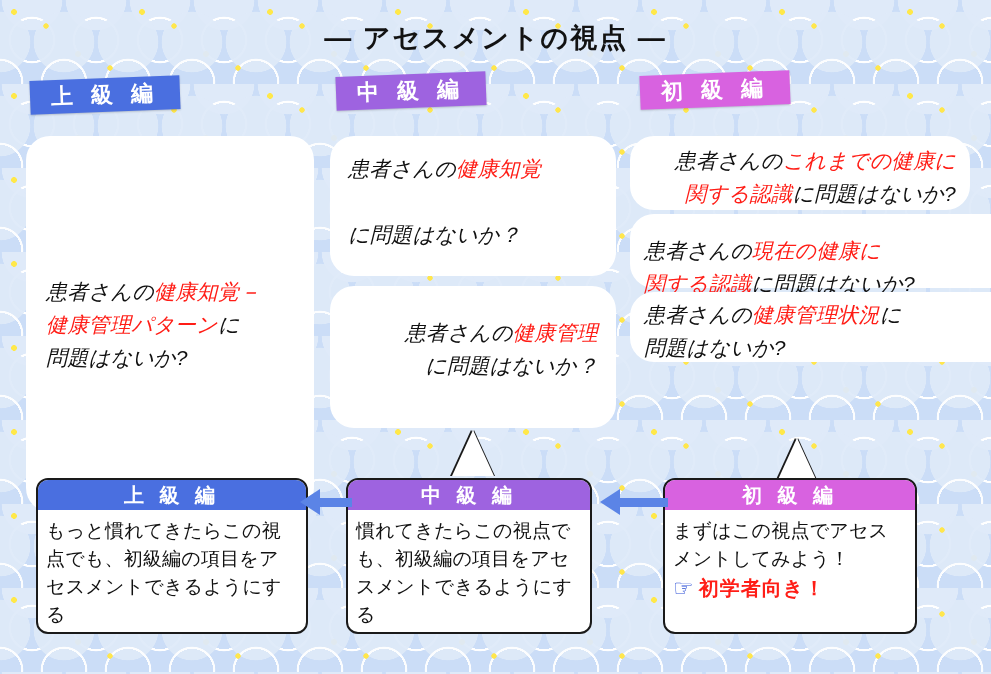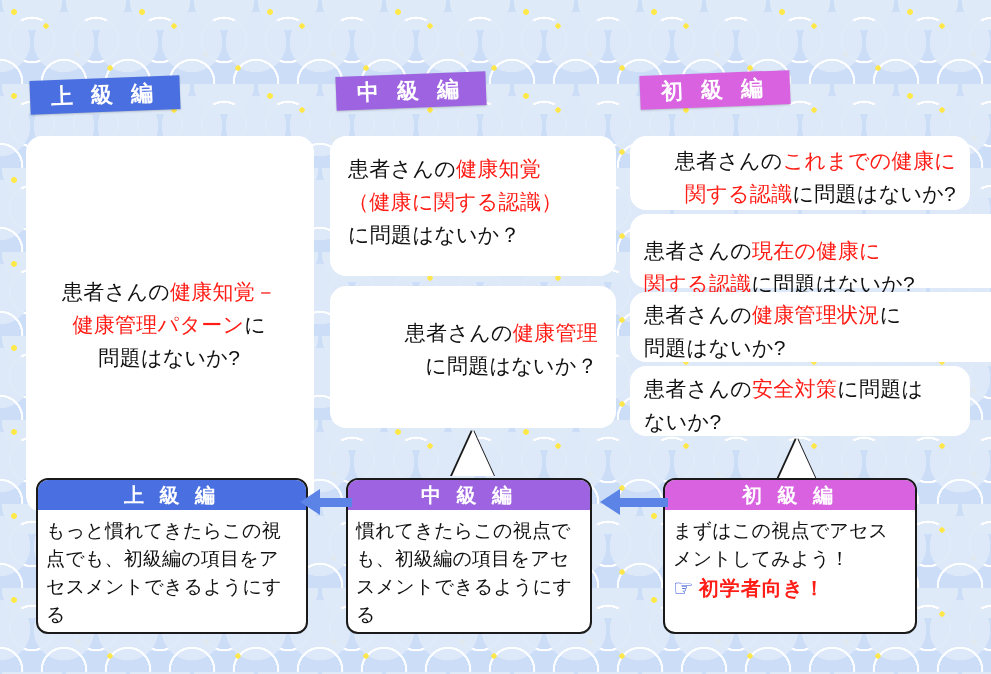--- a/index.html
+++ b/index.html
@@ -82,33 +82,34 @@
     box-shadow: 0 1px 2px rgba(0,0,0,.18);
     z-index: 7;
   }
   #banner-adv  { top: 78px;  left: 30px;  width: 150px; background: #4a6fe0; }
   #banner-int  { top: 74px;  left: 336px; width: 150px; background: #9e63e0; }
   #banner-beg  { top: 73px;  left: 640px; width: 150px; background: #d862e0; }
 
   
   .card {
     background: #ffffff;
-    border-radius: 16px;
+    border-radius: 24px;
     box-sizing: border-box;
     z-index: 5;
+    font-style: italic;
   }
   .card .txt {
     font-size: 21px;
     line-height: 33px;
     color: #111111;
     letter-spacing: .3px;
   }
   .red { color: #ff1d16; }
 
-  #card-adv    { top: 136px; left: 26px;  width: 288px; height: 376px; padding: 18px 36px; display:flex; align-items:center;text-align:center; }
+  #card-adv    { top: 136px; left: 26px;  width: 288px; height: 376px; padding: 18px 20px; display:flex; align-items:center; }
   #card-int-1  { top: 136px; left: 330px; width: 286px; height: 140px; padding: 16px 18px; }
   #card-int-2  { top: 286px; left: 330px; width: 286px; height: 142px; padding: 30px 18px 16px; text-align: right; }
 
   #card-beg-1  { top: 136px; left: 630px; width: 340px; height: 74px;  padding: 8px 14px; text-align: right; }
   #card-beg-2  { top: 214px; left: 630px; width: 412px; height: 74px;  padding: 20px 14px; }
   #card-beg-3  { top: 292px; left: 630px; width: 400px; height: 70px;  padding: 6px 14px; }
   #card-beg-4  { top: 366px; left: 630px; width: 340px; height: 70px;  padding: 6px 14px; }
 
   
   .pointer {
@@ -192,37 +193,38 @@
   #arrow-left  { top: 489px; left: 300px; width: 52px; }
   #arrow-left  .shaft { width: 36px; }
   #arrow-right { top: 489px; left: 600px; width: 68px; }
   #arrow-right .shaft { width: 52px; }
 </style>
 </head>
 <body>
 
 <div id="stage">
 
+  <div class="layer" id="title">— アセスメントの視点 —</div>
 
   <div class="layer banner" id="banner-adv">上 級 編</div>
   <div class="layer banner" id="banner-int">中 級 編</div>
   <div class="layer banner" id="banner-beg">初 級 編</div>
 
   <div class="layer card" id="card-adv">
     <div class="txt">
       <span>患者さんの</span><span class="red">健康知覚－</span><br>
       <span class="red">健康管理パターン</span><span>に</span><br>
       <span>問題はないか?</span>
     </div>
   </div>
 
   <div class="layer card" id="card-int-1">
     <div class="txt">
       <span>患者さんの</span><span class="red">健康知覚</span><br>
-      <span class="red">（健康に関する認識）</span><br>
+      <br>
       <span>に問題はないか？</span>
     </div>
   </div>
 
   <div class="layer card" id="card-int-2">
     <div class="txt">
       <span>患者さんの</span><span class="red">健康管理</span><br>
       <span>に問題はないか？</span>
     </div>
   </div>
@@ -241,26 +243,20 @@
     </div>
   </div>
 
   <div class="layer card" id="card-beg-3">
     <div class="txt">
       <span>患者さんの</span><span class="red">健康管理状況</span><span>に</span><br>
       <span>問題はないか?</span>
     </div>
   </div>
 
-  <div class="layer card" id="card-beg-4">
-    <div class="txt">
-      <span>患者さんの</span><span class="red">安全対策</span><span>に問題は</span><br>
-      <span>ないか?</span>
-    </div>
-  </div>
 
   <div class="layer pointer" id="pointer-adv"></div>
   <div class="layer pointer" id="pointer-int"></div>
   <div class="layer pointer" id="pointer-beg"></div>
 
   <div class="layer flow-arrow" id="arrow-left">
     <div class="headtri"></div>
     <div class="shaft"></div>
   </div>
   <div class="layer flow-arrow" id="arrow-right">

